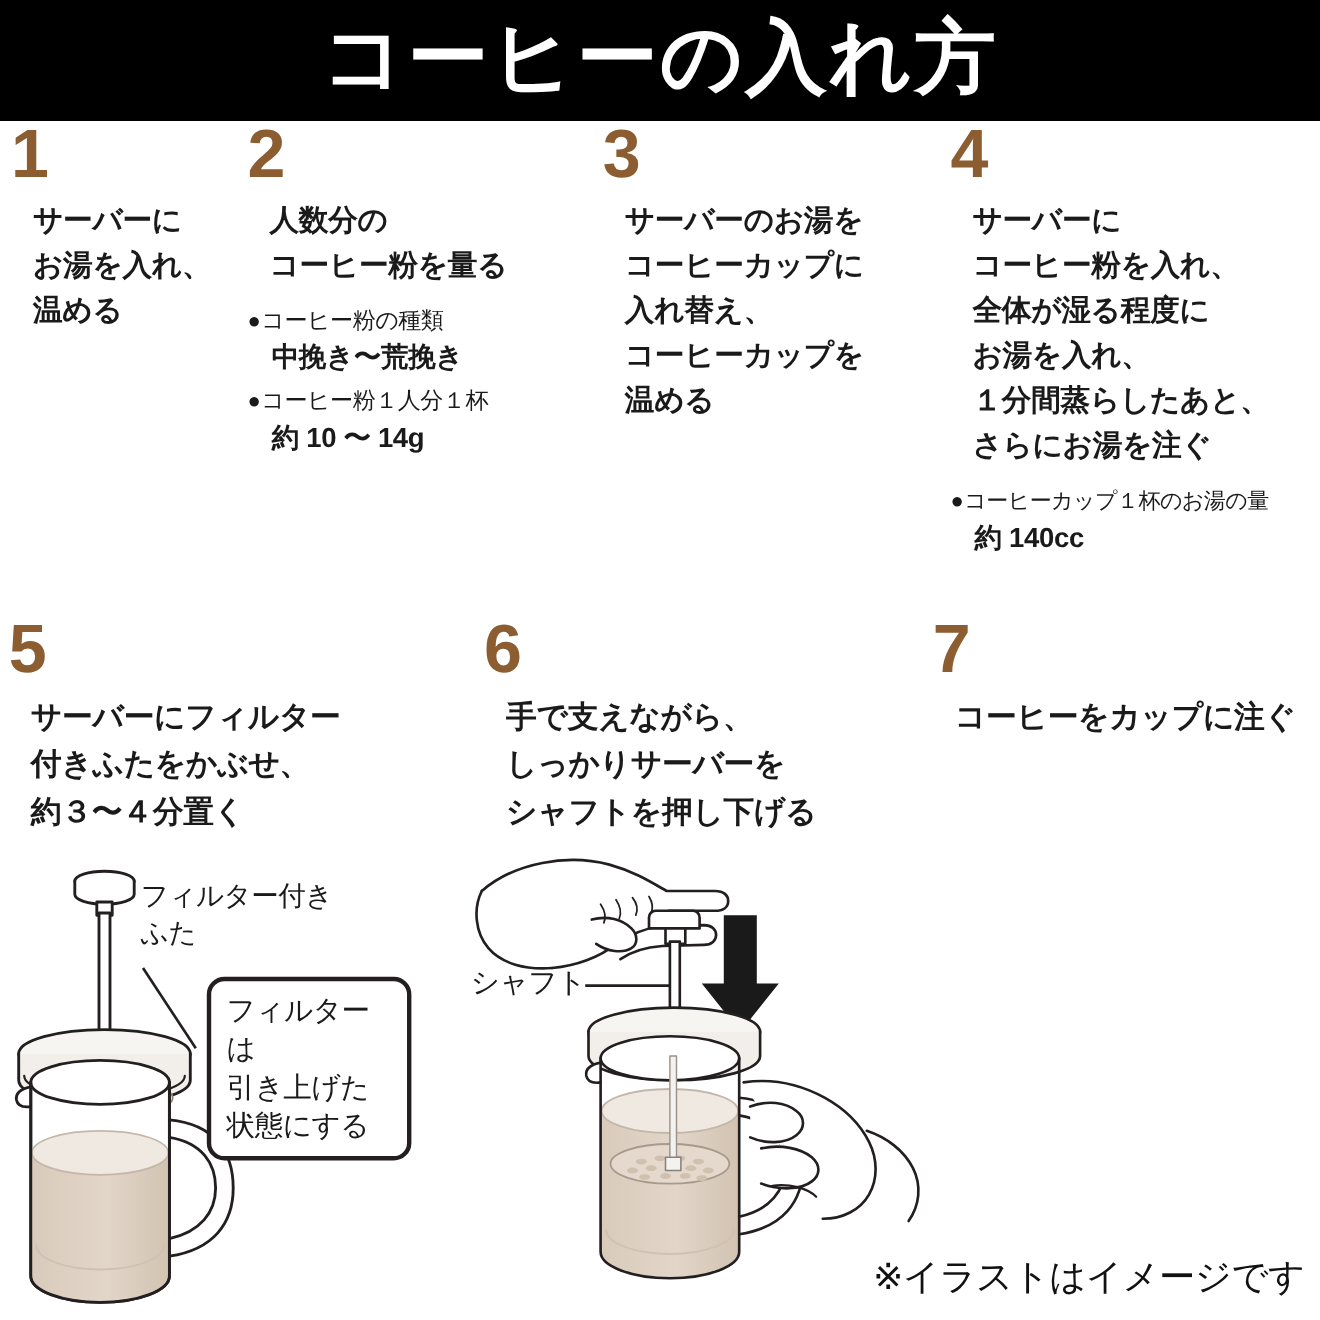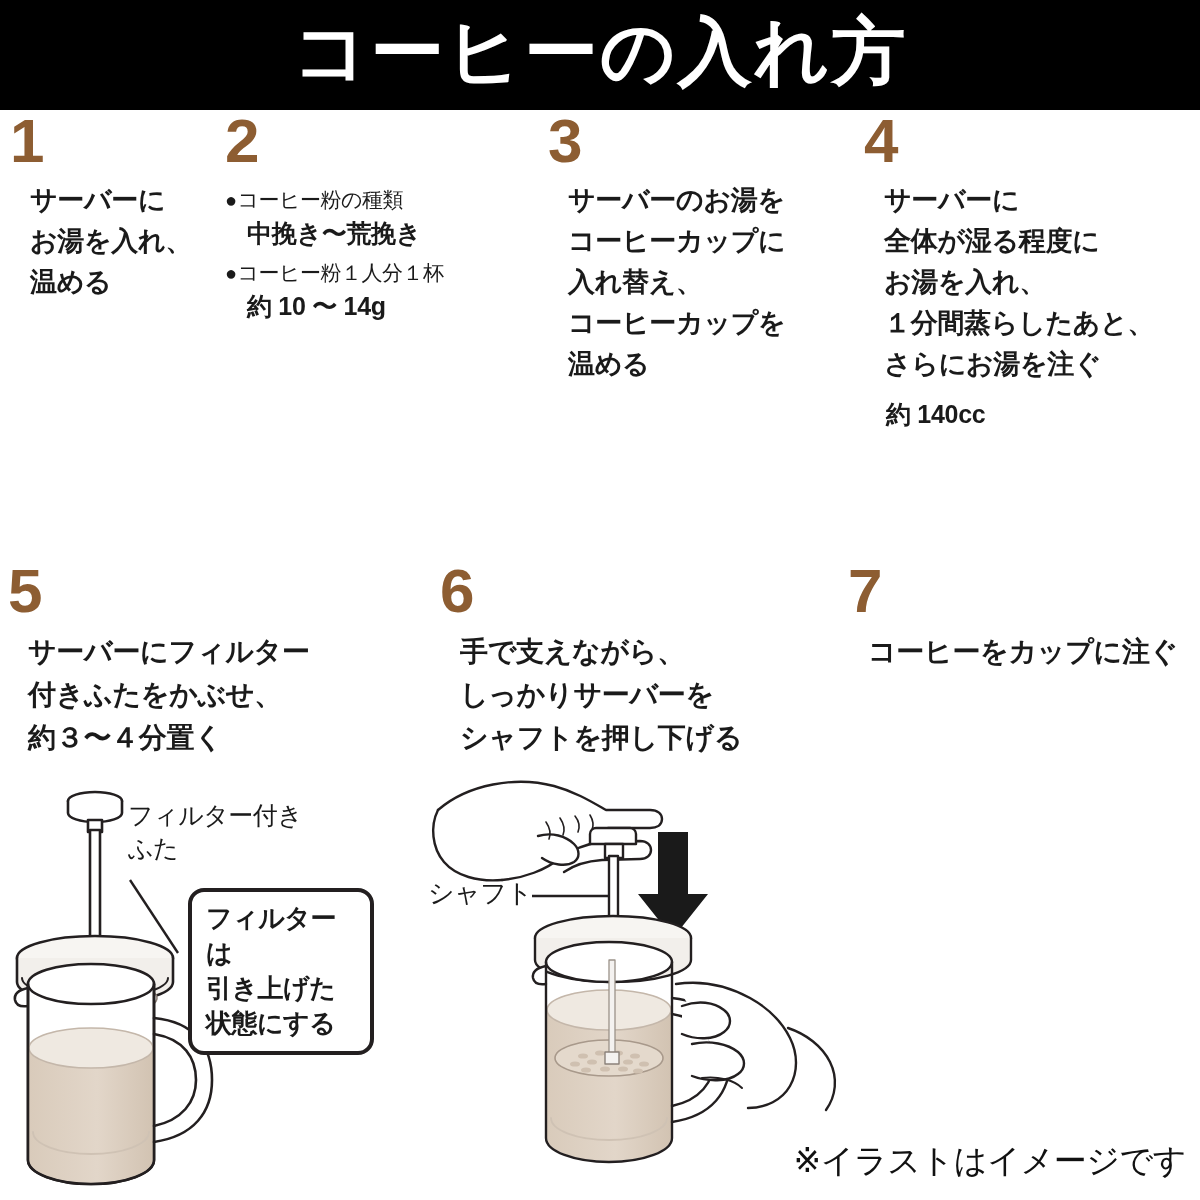--- a/index.html
+++ b/index.html
@@ -100,21 +100,21 @@
     font-size: 28px;
     line-height: 43px;
   }
 
   
   #illus-left  { position: absolute; left: 0px;   top: 770px; width: 400px; height: 430px; }
   #illus-right { position: absolute; left: 420px; top: 770px; width: 430px; height: 430px; }
 
   .callout-text {
     font-size: 26px;
-    font-weight: 700;
+    font-weight: 400;
     line-height: 35px;
     letter-spacing: -0.5px;
   }
 
   
   #disclaimer {
     position: absolute;
     right: 14px;
     bottom: 16px;
     font-size: 33px;
@@ -136,20 +136,22 @@
   <div class="step-lines">
     <span class="ln">サーバーに</span>
     <span class="ln">お湯を入れ、</span>
     <span class="ln">温める</span>
   </div>
 </div>
 
 <div class="step-col" id="step-2">
   <div class="step-num">2</div>
   <div class="step-lines">
+    <span class="ln">人数分の</span>
+    <span class="ln">コーヒー粉を量る</span>
   </div>
   <div class="notes">
     <div class="note-block">
       <div class="note-head"><span class="dot">●</span><span>コーヒー粉の種類</span></div>
       <div class="note-val">中挽き〜荒挽き</div>
     </div>
     <div class="note-block">
       <div class="note-head"><span class="dot">●</span><span>コーヒー粉１人分１杯</span></div>
       <div class="note-val">約 10 〜 14g</div>
     </div>
@@ -164,27 +166,29 @@
     <span class="ln">入れ替え、</span>
     <span class="ln">コーヒーカップを</span>
     <span class="ln">温める</span>
   </div>
 </div>
 
 <div class="step-col" id="step-4">
   <div class="step-num">4</div>
   <div class="step-lines">
     <span class="ln">サーバーに</span>
+    <span class="ln">コーヒー粉を入れ、</span>
     <span class="ln">全体が湿る程度に</span>
     <span class="ln">お湯を入れ、</span>
     <span class="ln">１分間蒸らしたあと、</span>
     <span class="ln">さらにお湯を注ぐ</span>
   </div>
   <div class="notes">
     <div class="note-block">
+      <div class="note-head" style="font-size:20px;"><span class="dot">●</span><span>コーヒーカップ１杯のお湯の量</span></div>
       <div class="note-val">約 140cc</div>
     </div>
   </div>
 </div>
 
 <div class="step-col" id="step-5">
   <div class="step-num">5</div>
   <div class="step-lines">
     <span class="ln">サーバーにフィルター</span>
     <span class="ln">付きふたをかぶせ、</span>

